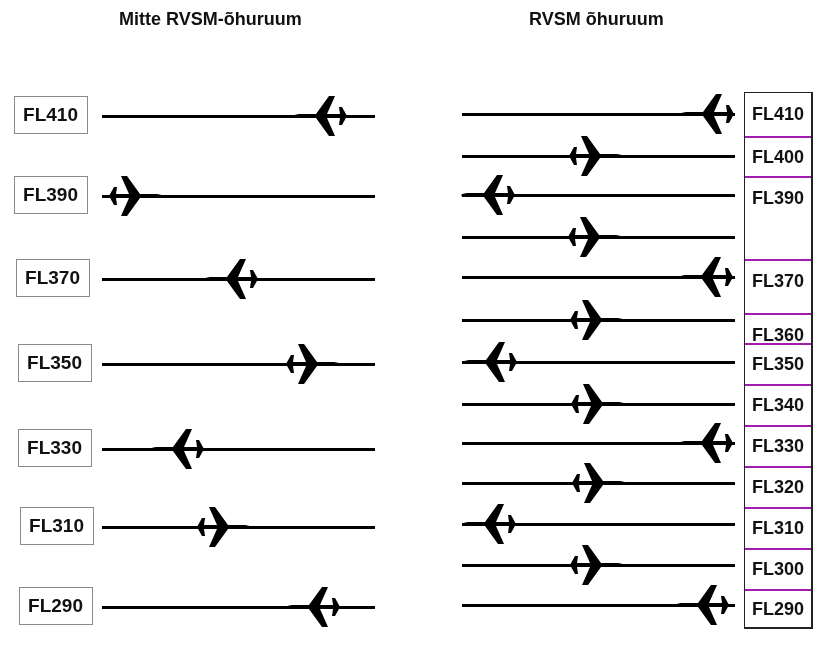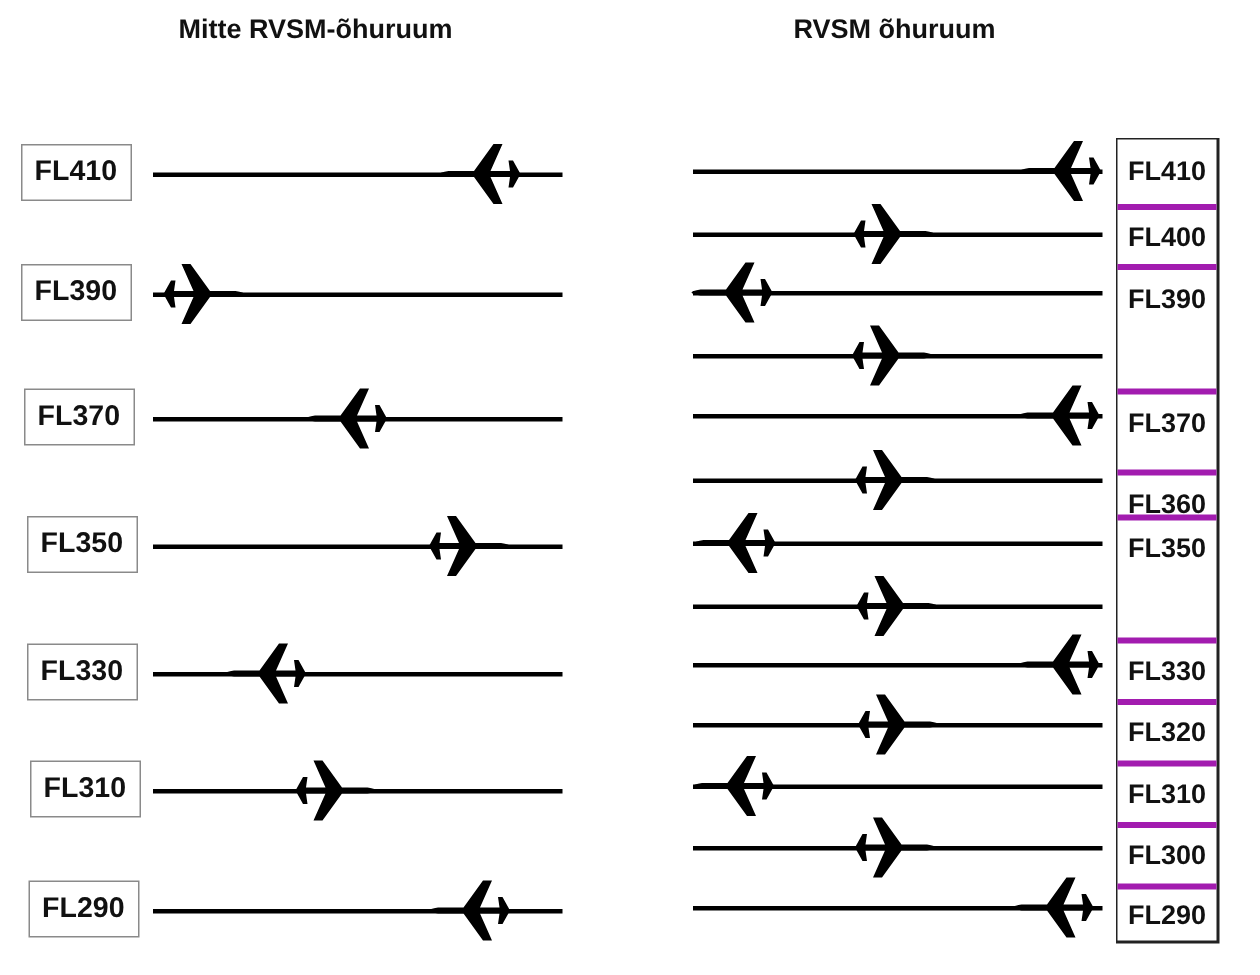--- a/index.html
+++ b/index.html
@@ -7,21 +7,21 @@
            font-family: "Liberation Sans", sans-serif; }
     .title { position: absolute; top: 9px; font-weight: bold; font-size: 18px; color: #111; white-space: nowrap; }
     .title-left { left: 119px; }
     .title-right { left: 529px; }
     .lbox { position: absolute; width: 74px; height: 38px; border: 1px solid #8a8a8a; background: #fff;
             display: flex; align-items: center; justify-content: flex-end; padding-right: 9px; box-sizing: border-box;
             font-weight: bold; font-size: 19px; color: #111; }
     .rcol { position: absolute; left: 744px; top: 92px; width: 69px; height: 537px; border: 1px solid #222;
             border-right-width: 2px; border-bottom-width: 2px; box-sizing: border-box; background: #fff; }
     .rcell { position: absolute; left: 0; width: 100%; display: flex; align-items: center; justify-content: center;
-             font-weight: bold; font-size: 18px; color: #111; box-sizing: border-box; border-top: 4px solid #a21caf; }
+             font-weight: bold; font-size: 18px; color: #111; box-sizing: border-box; border-top: 2px solid #a21caf; }
     .rcell.first { border-top: none; }
     .line { position: absolute; height: 3px; background: #000; }
     .plane { position: absolute; width: 58px; height: 44px; }
     svg { display: block; }
   </style>
 </head>
 <body>
 
 <div>
   <div class="title title-left">Mitte RVSM-õhuruum</div>
@@ -93,20 +93,21 @@
       </div>
     </div>
   <div id="right-panel">
     <div class="rcol" id="rcol">
         <div class="rcell first" style="top: 0px; height: 43px;">FL410</div>
         <div class="rcell" style="top: 43px; height: 40px;">FL400</div>
         <div class="rcell" style="top: 83px; height: 42px;">FL390</div>
         <div class="rcell" style="top: 166px; height: 42px;">FL370</div>
         <div class="rcell" style="top: 220px; height: 42px;">FL360</div>
         <div class="rcell" style="top: 250px; height: 41px;">FL350</div>
+        <div class="rcell" style="top: 291px; height: 41px;">FL340</div>
         <div class="rcell" style="top: 332px; height: 41px;">FL330</div>
         <div class="rcell" style="top: 373px; height: 41px;">FL320</div>
         <div class="rcell" style="top: 414px; height: 41px;">FL310</div>
         <div class="rcell" style="top: 455px; height: 41px;">FL300</div>
         <div class="rcell" style="top: 496px; height: 39px;">FL290</div>
       </div>
   <div class="line" style="left: 462px; width: 273px; top: 113px;"></div>
       <div class="plane" style="left: 678px; top: 92px;">
         <svg width="58" height="44" viewBox="0 0 58 44">
           <g transform="translate(58,0) scale(-1,1)">

